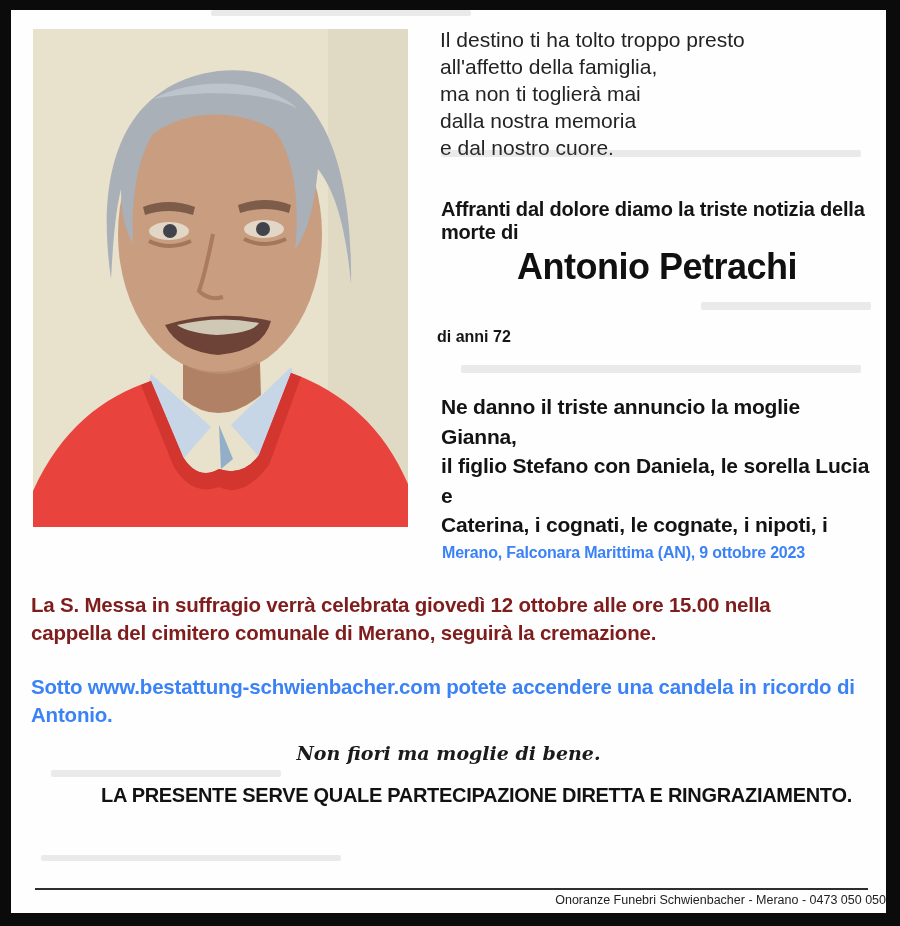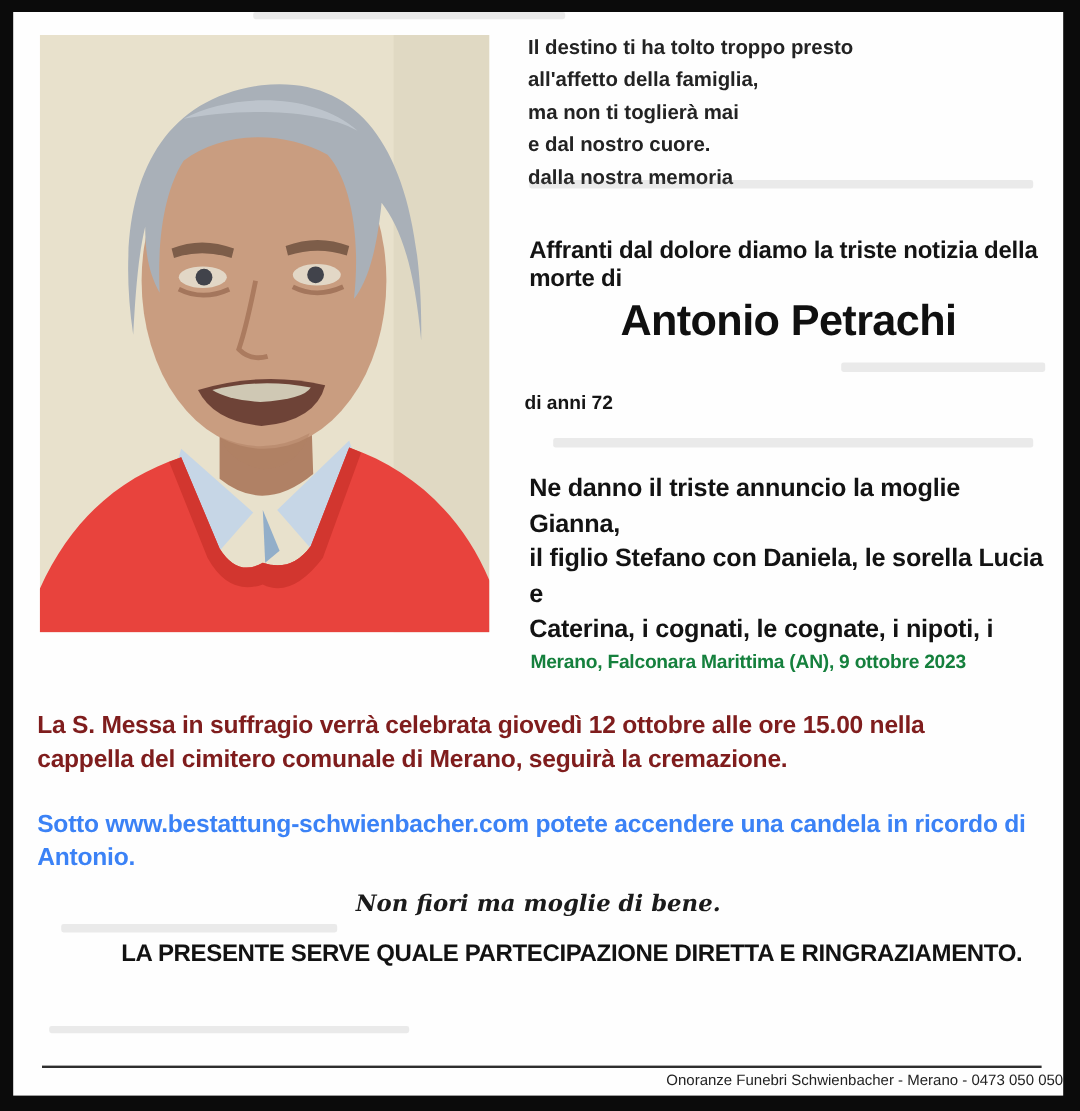--- a/index.html
+++ b/index.html
@@ -19,22 +19,22 @@
   .photo{
     position:absolute;
     left:22px;top:19px;
     width:375px;height:498px;
     overflow:hidden;
   }
   .photo svg{display:block;width:100%;height:100%;}
   .poem{
     position:absolute;
     left:429px;top:16px;width:430px;
-    font-size:17px;line-height:27px;
-    font-weight:700;
+    font-size:21px;line-height:27px;
+    font-weight:400;
     color:#232323;
   }
   .intro{
     position:absolute;
     left:430px;top:188px;width:440px;
     font-size:20px;font-weight:700;
     letter-spacing:-0.2px;
     color:#141414;
   }
   .name{
@@ -58,21 +58,21 @@
     left:430px;top:382px;width:440px;
     font-size:21px;line-height:29.5px;
     font-weight:700;letter-spacing:-0.2px;
     color:#131313;
   }
   .dateline{
     position:absolute;
     left:431px;top:534px;width:440px;
     font-size:16px;font-weight:700;
     letter-spacing:-0.2px;
-    color:#15803d;
+    color:#3b82f6;
   }
   .mass{
     position:absolute;
     left:20px;top:581px;width:840px;
     font-size:20.5px;line-height:28px;
     font-weight:700;letter-spacing:-0.2px;
     color:#7f1d1d;
   }
   .candle{
     position:absolute;
@@ -163,22 +163,22 @@
         <path d="M0,462 C28,400 70,368 118,352 L150,428 Q165,452 186,440 Q210,448 226,426 L258,344
                  C310,362 352,400 375,455 L375,498 L0,498 Z" fill="#e8433d"></path>
         <path d="M118,352 L150,428 Q165,452 186,440 Q210,448 226,426 L258,344 L268,348 L236,436 Q210,470 186,458 Q158,468 140,436 L108,356 Z" fill="#d2362f"></path>
       </svg>
     </div>
 
     <div class="poem">
       <div>Il destino ti ha tolto troppo presto</div>
       <div>all'affetto della famiglia,</div>
       <div>ma non ti toglierà mai</div>
+      <div>dalla nostra memoria</div>
       <div>e dal nostro cuore.</div>
-      <div>dalla nostra memoria</div>
     </div>
 
     <div class="intro">Affranti dal dolore diamo la triste notizia della morte di</div>
 
     <h1 class="name">Antonio Petrachi</h1>
 
     <div class="age">di anni 72</div>
 
     <div class="family">
       <div>Ne danno il triste annuncio la moglie Gianna,</div>

